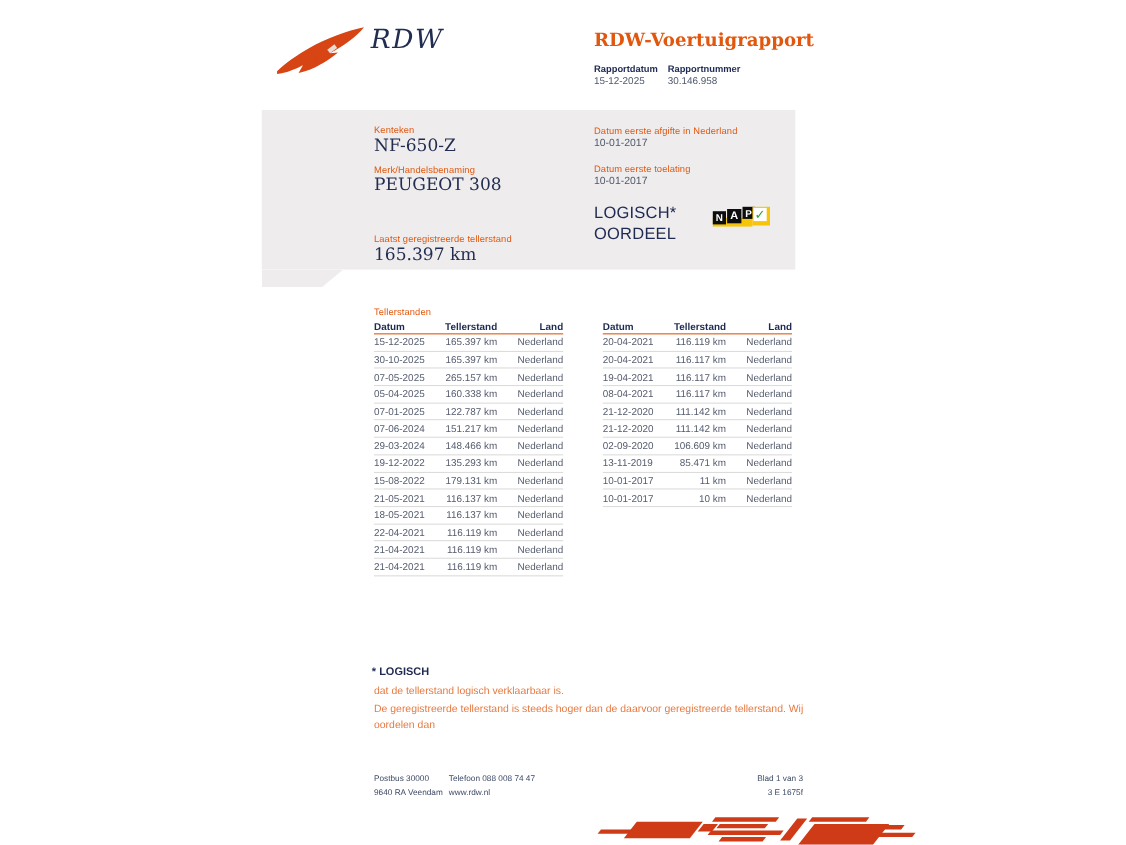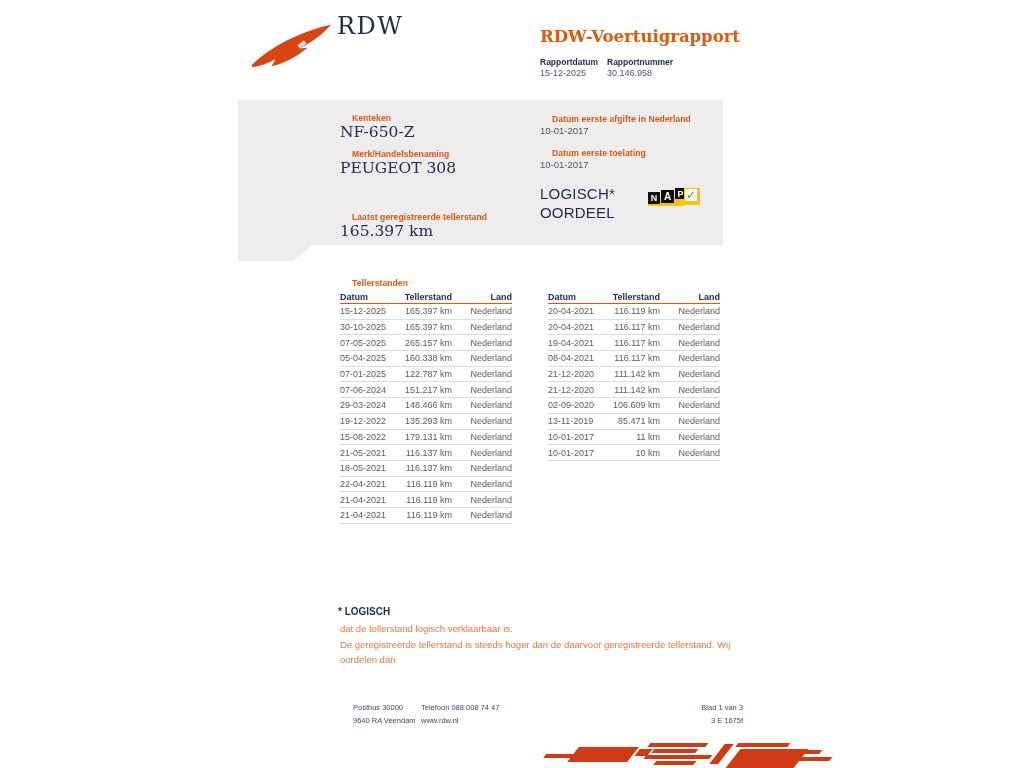--- a/index.html
+++ b/index.html
@@ -3,28 +3,28 @@
 <meta charset="utf-8">
 <style>
   html,body{margin:0;padding:0;}
   body{
     width:1024px;height:768px;position:relative;background:#ffffff;
     font-family:"Liberation Sans","DejaVu Sans",sans-serif;
     overflow:hidden;
     -webkit-font-smoothing:antialiased;
   }
   .abs{position:absolute;}
-  .lbl-orange{font-size:8.5px;font-weight:bold;color:#e2570e;letter-spacing:.1px;margin-left:12px;}
+  .lbl-orange{font-size:8.5px;font-weight:normal;color:#e2570e;letter-spacing:.1px;}
   .lbl-navy{font-size:8.5px;font-weight:bold;color:#1e2a52;}
   .val-serif{font-family:"DejaVu Serif","Liberation Serif",serif;font-size:15.5px;color:#232d51;}
   .val-gray{font-size:9.5px;color:#4f586a;}
 
   
-  .brand-text{left:337px;top:12px;font-family:"DejaVu Serif","Liberation Serif",serif;
-    font-size:24px;color:#232d51;letter-spacing:1.5px;}
+  .brand-text{left:337px;top:22px;font-family:"DejaVu Serif","Liberation Serif",serif;
+    font-size:24px;color:#232d51;letter-spacing:1.5px;font-style:italic;}
   .doc-title{left:540px;top:27px;font-family:"DejaVu Serif","Liberation Serif",serif;
     font-size:16.5px;font-weight:bold;color:#e2570e;text-align:right;}
 
   
   .panel{left:238px;top:100px;width:485px;height:145px;background:#eeecec;}
   .panel-tail{left:238px;top:245px;width:74px;height:16px;background:#eeecec;
     clip-path:polygon(0 0,100% 0,74% 100%,0 100%);}
 
   
   .oordeel{left:540px;top:185px;font-size:15px;font-weight:normal;color:#1e2a52;
@@ -53,21 +53,21 @@
     height:14.7px;border-bottom:1px solid #dcdcdc;}
   .trow .c2{text-align:right;padding-right:2px;}
   .trow .c3{text-align:right;}
   .thead{height:13px;border-bottom:1.5px solid #e2570e;color:#1e2a52;font-weight:bold;}
 
   
   .footnote-title{left:338px;top:606px;font-size:10px;font-weight:bold;color:#1e2a52;}
   .footnote-body{left:340px;top:621px;width:392px;font-size:9.5px;color:#e57a42;line-height:15.5px;}
 
   
-  .footer-text{font-size:7.5px;color:#3e4a66;line-height:13px;margin-left:13px;}
+  .footer-text{font-size:7.5px;color:#3e4a66;line-height:13px;}
   .f-col1{left:340px;top:701px;}
   .f-col2{left:408px;top:701px;}
   .f-col3{left:610px;top:701px;width:120px;text-align:right;}
 
   
   .deco{left:545px;top:740px;width:260px;height:28px;}
   .deco div{position:absolute;background:#cf3a17;transform:skewX(-38deg);}
 </style>
 </head>
 <body>

